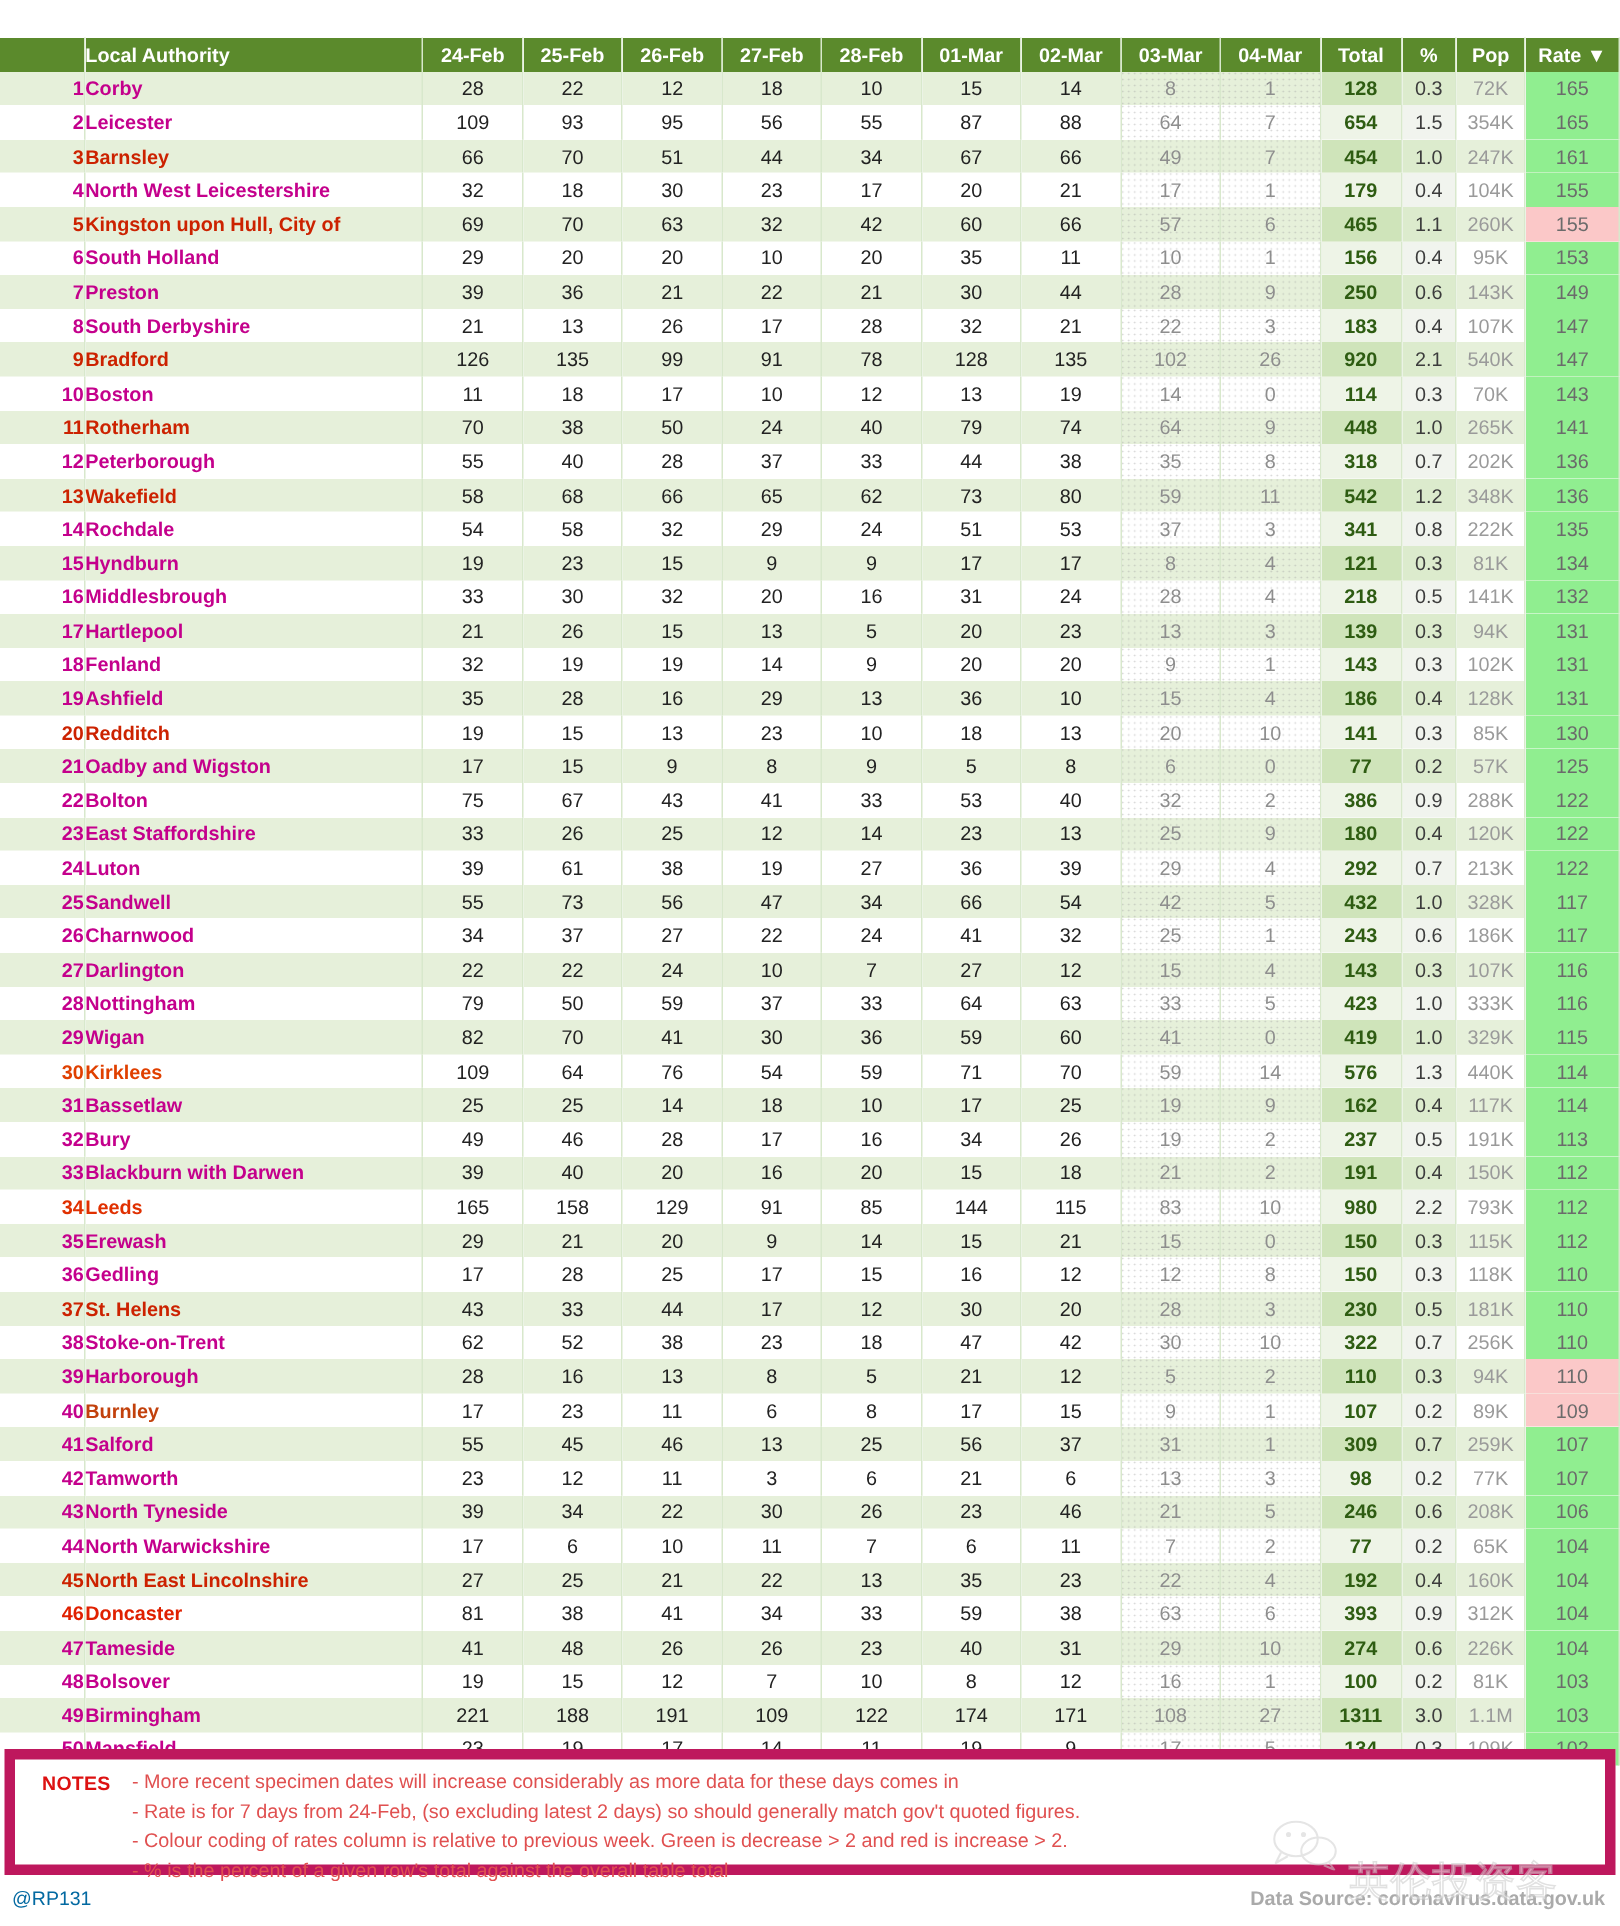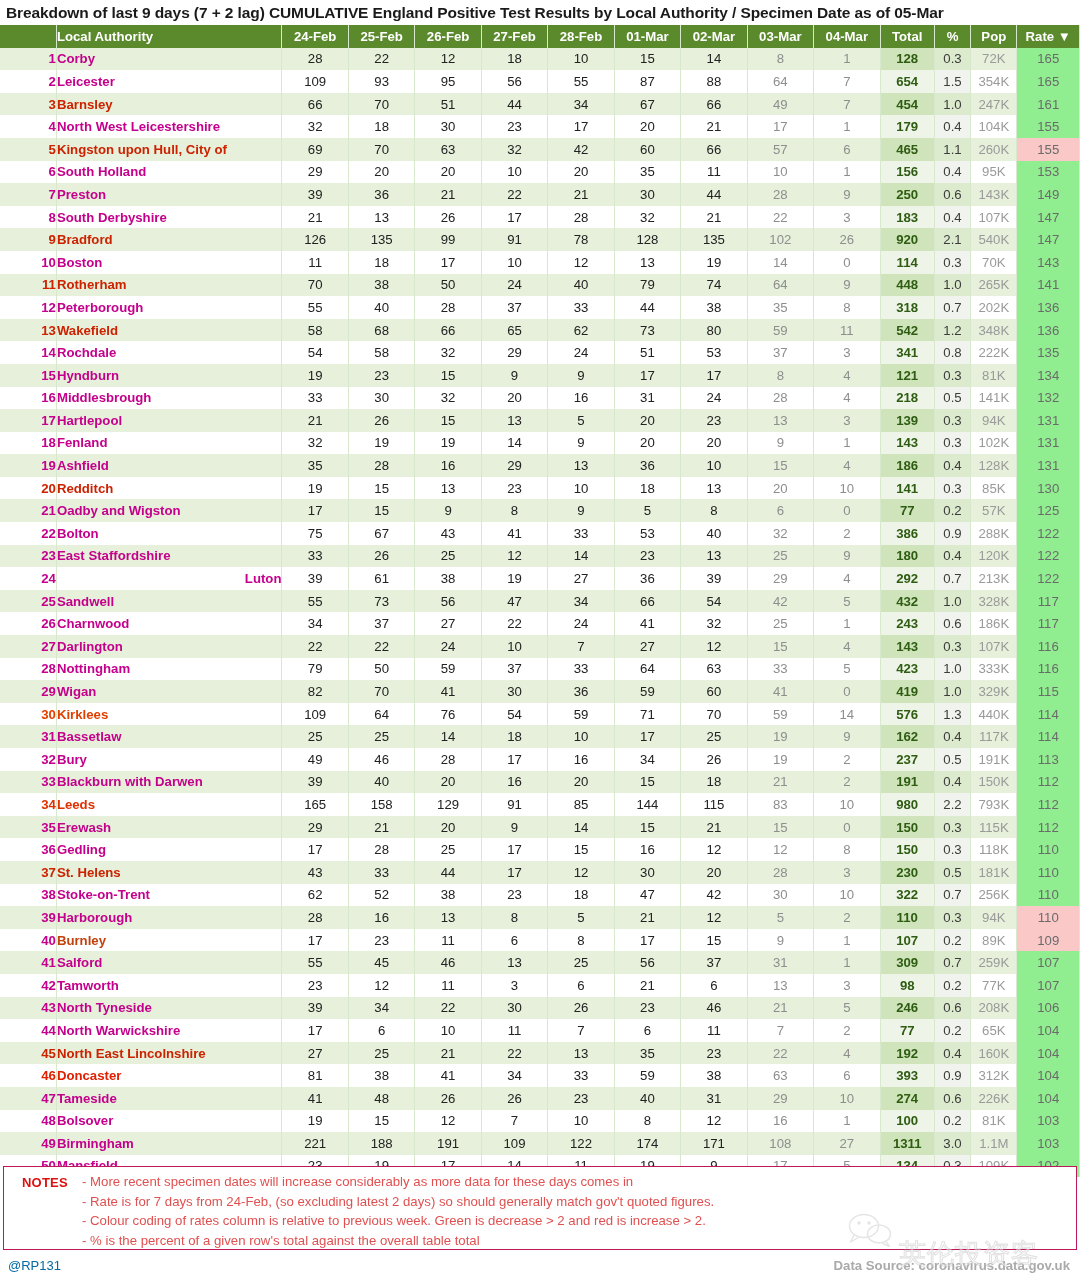--- a/index.html
+++ b/index.html
@@ -142,21 +142,21 @@
   tr.alt  td.day   { background: transparent; }
 
   .rate-green { background: #90ee90; }
   .rate-red   { background: #fbc8c8; }
 
   
   .notes {
     position: absolute;
     left: 3px; top: 1166px;
     width: 1074px; height: 84px;
-    border: 1px solid #be185d;
+    border: 7px solid #be185d;
     background: #ffffff;
   }
   .notes-label {
     position: absolute;
     left: 18px; top: 8px;
     font-size: 13px;
     font-weight: bold;
     color: #dd1111;
     letter-spacing: 0.2px;
   }
@@ -208,21 +208,20 @@
     letter-spacing: 1px;
     white-space: nowrap;
     margin-top: 47px;
   }
 </style>
 </head>
 <body>
 
 <div id="page">
 
-  <div class="title">Breakdown of last 9 days (7 + 2 lag)  CUMULATIVE England Positive Test Results by Local Authority / Specimen Date as of 05-Mar</div>
 
   <table class="grid">
     <thead>
       <tr>
         <th class="h-rank"></th>
         <th class="h-la">Local Authority</th>
         <th class="h-day">24-Feb</th>
         <th class="h-day">25-Feb</th>
         <th class="h-day">26-Feb</th>
         <th class="h-day">27-Feb</th>
@@ -627,21 +626,21 @@
           <td class="day">13</td>
           <td class="lag">25</td>
           <td class="lag">9</td>
           <td class="total">180</td>
           <td class="pct">0.4</td>
           <td class="pop">120K</td>
           <td class="rate rate-green">122</td>
         </tr>
         <tr class="norm">
           <td class="rank" style="color: rgb(196, 0, 140);">24</td>
-          <td class="la" style="color: rgb(196, 0, 140); text-align: right;">Luton</td>
+          <td class="la" style="color: rgb(196, 0, 140);">Luton</td>
           <td class="day">39</td>
           <td class="day">61</td>
           <td class="day">38</td>
           <td class="day">19</td>
           <td class="day">27</td>
           <td class="day">36</td>
           <td class="day">39</td>
           <td class="lag">29</td>
           <td class="lag">4</td>
           <td class="total">292</td>

